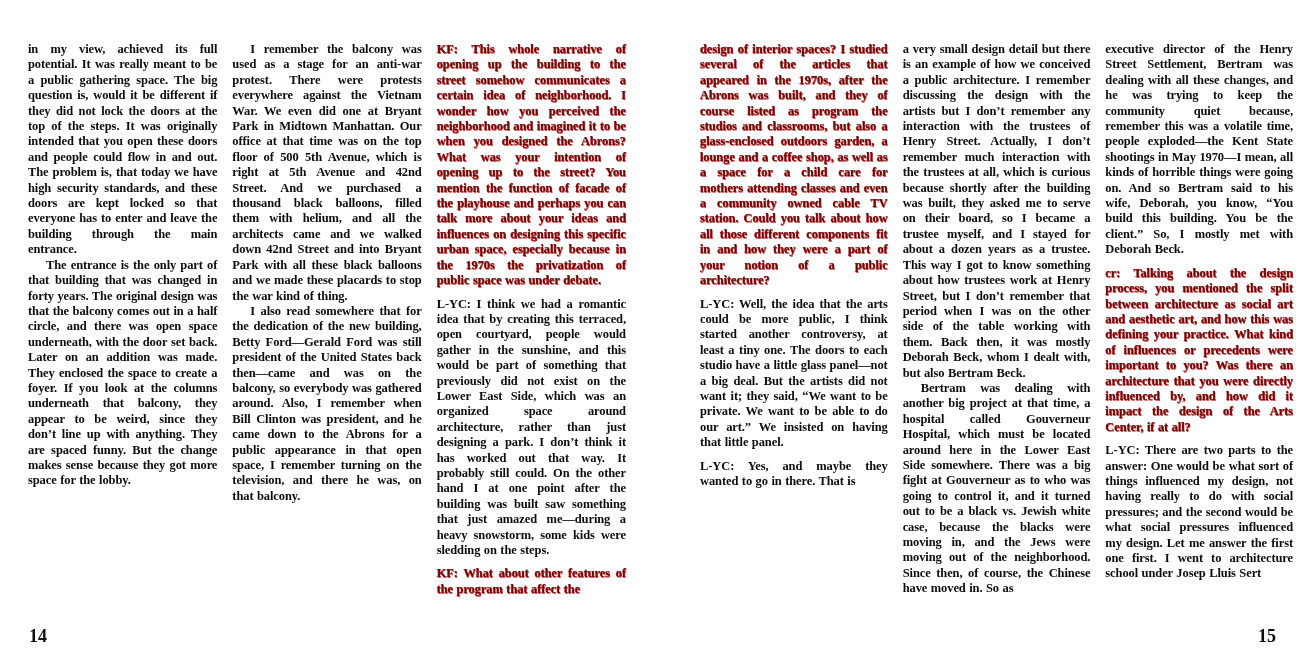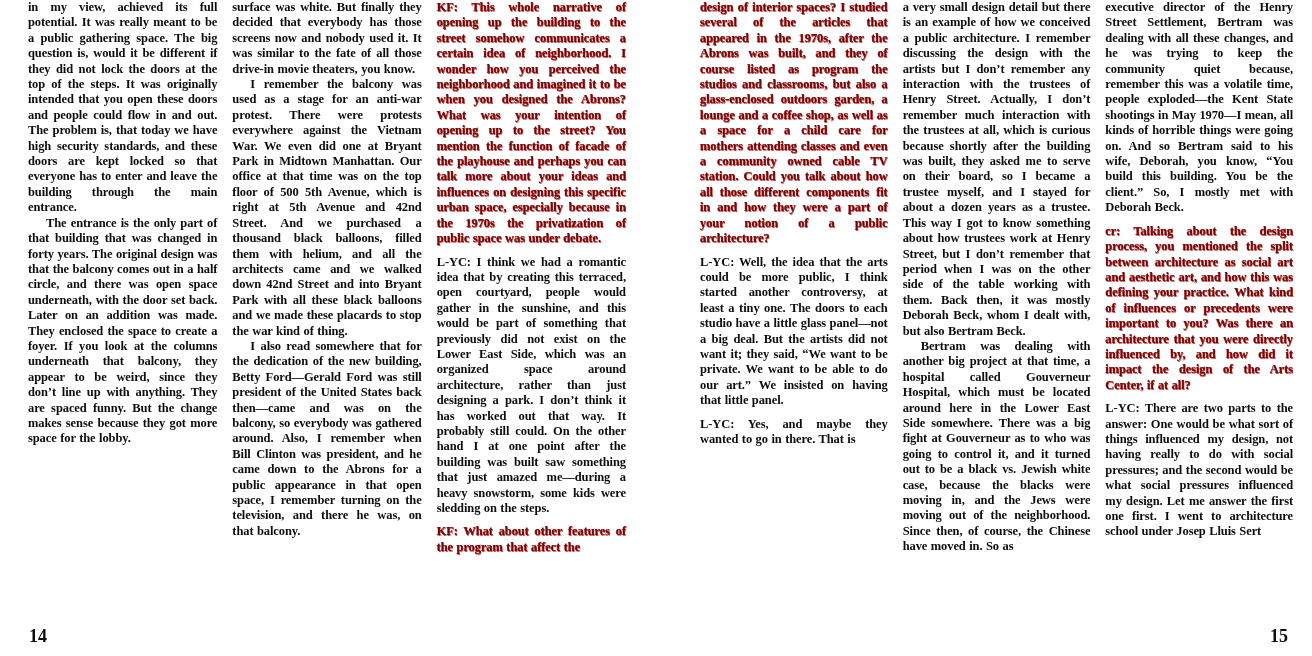--- a/index.html
+++ b/index.html
@@ -1,19 +1,19 @@
 <!DOCTYPE html>
 <html><head>
 <meta charset="utf-8">
 <style>
   html,body{margin:0;padding:0;background:#ffffff;}
   body{width:1312px;height:656px;overflow:hidden;
        font-family:"Liberation Serif", serif;}
   .spread{display:flex;width:1312px;height:656px;background:#ffffff;}
-  .page{width:656px;box-sizing:border-box;position:relative;}
+  .page{width:656px;box-sizing:border-box;position:relative;padding-top:42px;}
   .page-left{padding-left:28px;padding-right:30px;}
   .page-right{padding-left:44px;padding-right:19px;}
   .cols{display:flex;gap:15px;}
   .col{flex:1;min-width:0;}
   .col p{
     margin:0;
     font-weight:bold;
     font-size:12.5px;
     line-height:15.4px;
     letter-spacing:-0.1px;
@@ -28,35 +28,34 @@
     text-shadow:0.5px 0.5px 0 rgba(190,20,20,0.75), -0.4px -0.4px 0 rgba(190,20,20,0.55);
   }
   .pagenum{
     position:absolute;
     bottom:9px;
     font-weight:bold;
     font-size:18px;
     color:#0d0d0d;
   }
   .pagenum-left{left:29px;}
-  .pagenum-right{right:24px;}
+  .pagenum-right{right:36px;}
 </style>
 </head>
 <body>
 
 <div class="spread">
 
   <div class="page page-left">
     <div class="cols">
       <div class="col">
         <p>in my view, achieved its full potential. It was really meant to be a public gathering space. The big question is, would it be different if they did not lock the doors at the top of the steps. It was originally intended that you open these doors and people could flow in and out. The problem is, that today we have high security standards, and these doors are kept locked so that everyone has to enter and leave the building through the main entrance.</p>
         <p class="ind">The entrance is the only part of that building that was changed in forty years. The original design was that the balcony comes out in a half circle, and there was open space underneath, with the door set back. Later on an addition was made. They enclosed the space to create a foyer. If you look at the columns underneath that balcony, they appear to be weird, since they don’t line up with anything. They are spaced funny. But the change makes sense because they got more space for the lobby.</p>
       </div>
       <div class="col">
-        <p>surface was white. But finally they decided that everybody has those screens now and nobody used it. It was similar to the fate of all those drive-in movie theaters, you know.</p>
         <p class="ind">I remember the balcony was used as a stage for an anti-war protest. There were protests everywhere against the Vietnam War. We even did one at Bryant Park in Midtown Manhattan. Our office at that time was on the top floor of 500 5th Avenue, which is right at 5th Avenue and 42nd Street. And we purchased a thousand black balloons, filled them with helium, and all the architects came and we walked down 42nd Street and into Bryant Park with all these black balloons and we made these placards to stop the war kind of thing.</p>
         <p class="ind">I also read somewhere that for the dedication of the new building, Betty Ford—Gerald Ford was still president of the United States back then—came and was on the balcony, so everybody was gathered around. Also, I remember when Bill Clinton was president, and he came down to the Abrons for a public appearance in that open space, I remember turning on the television, and there he was, on that balcony.</p>
       </div>
       <div class="col">
         <p class="q">KF: This whole narrative of opening up the building to the street somehow communicates a certain idea of neighborhood. I wonder how you perceived the neighborhood and imagined it to be when you designed the Abrons? What was your intention of opening up to the street? You mention the function of facade of the playhouse and perhaps you can talk more about your ideas and influences on designing this specific urban space, especially because in the 1970s the privatization of public space was under debate.</p>
         <p class="gap">L-YC: I think we had a romantic idea that by creating this terraced, open courtyard, people would gather in the sunshine, and this would be part of something that previously did not exist on the Lower East Side, which was an organized space around architecture, rather than just designing a park. I don’t think it has worked out that way. It probably still could. On the other hand I at one point after the building was built saw something that just amazed me—during a heavy snowstorm, some kids were sledding on the steps.</p>
         <p class="q gap">KF: What about other features of the program that affect the</p>
       </div>
     </div>
     <div class="pagenum pagenum-left">14</div>

